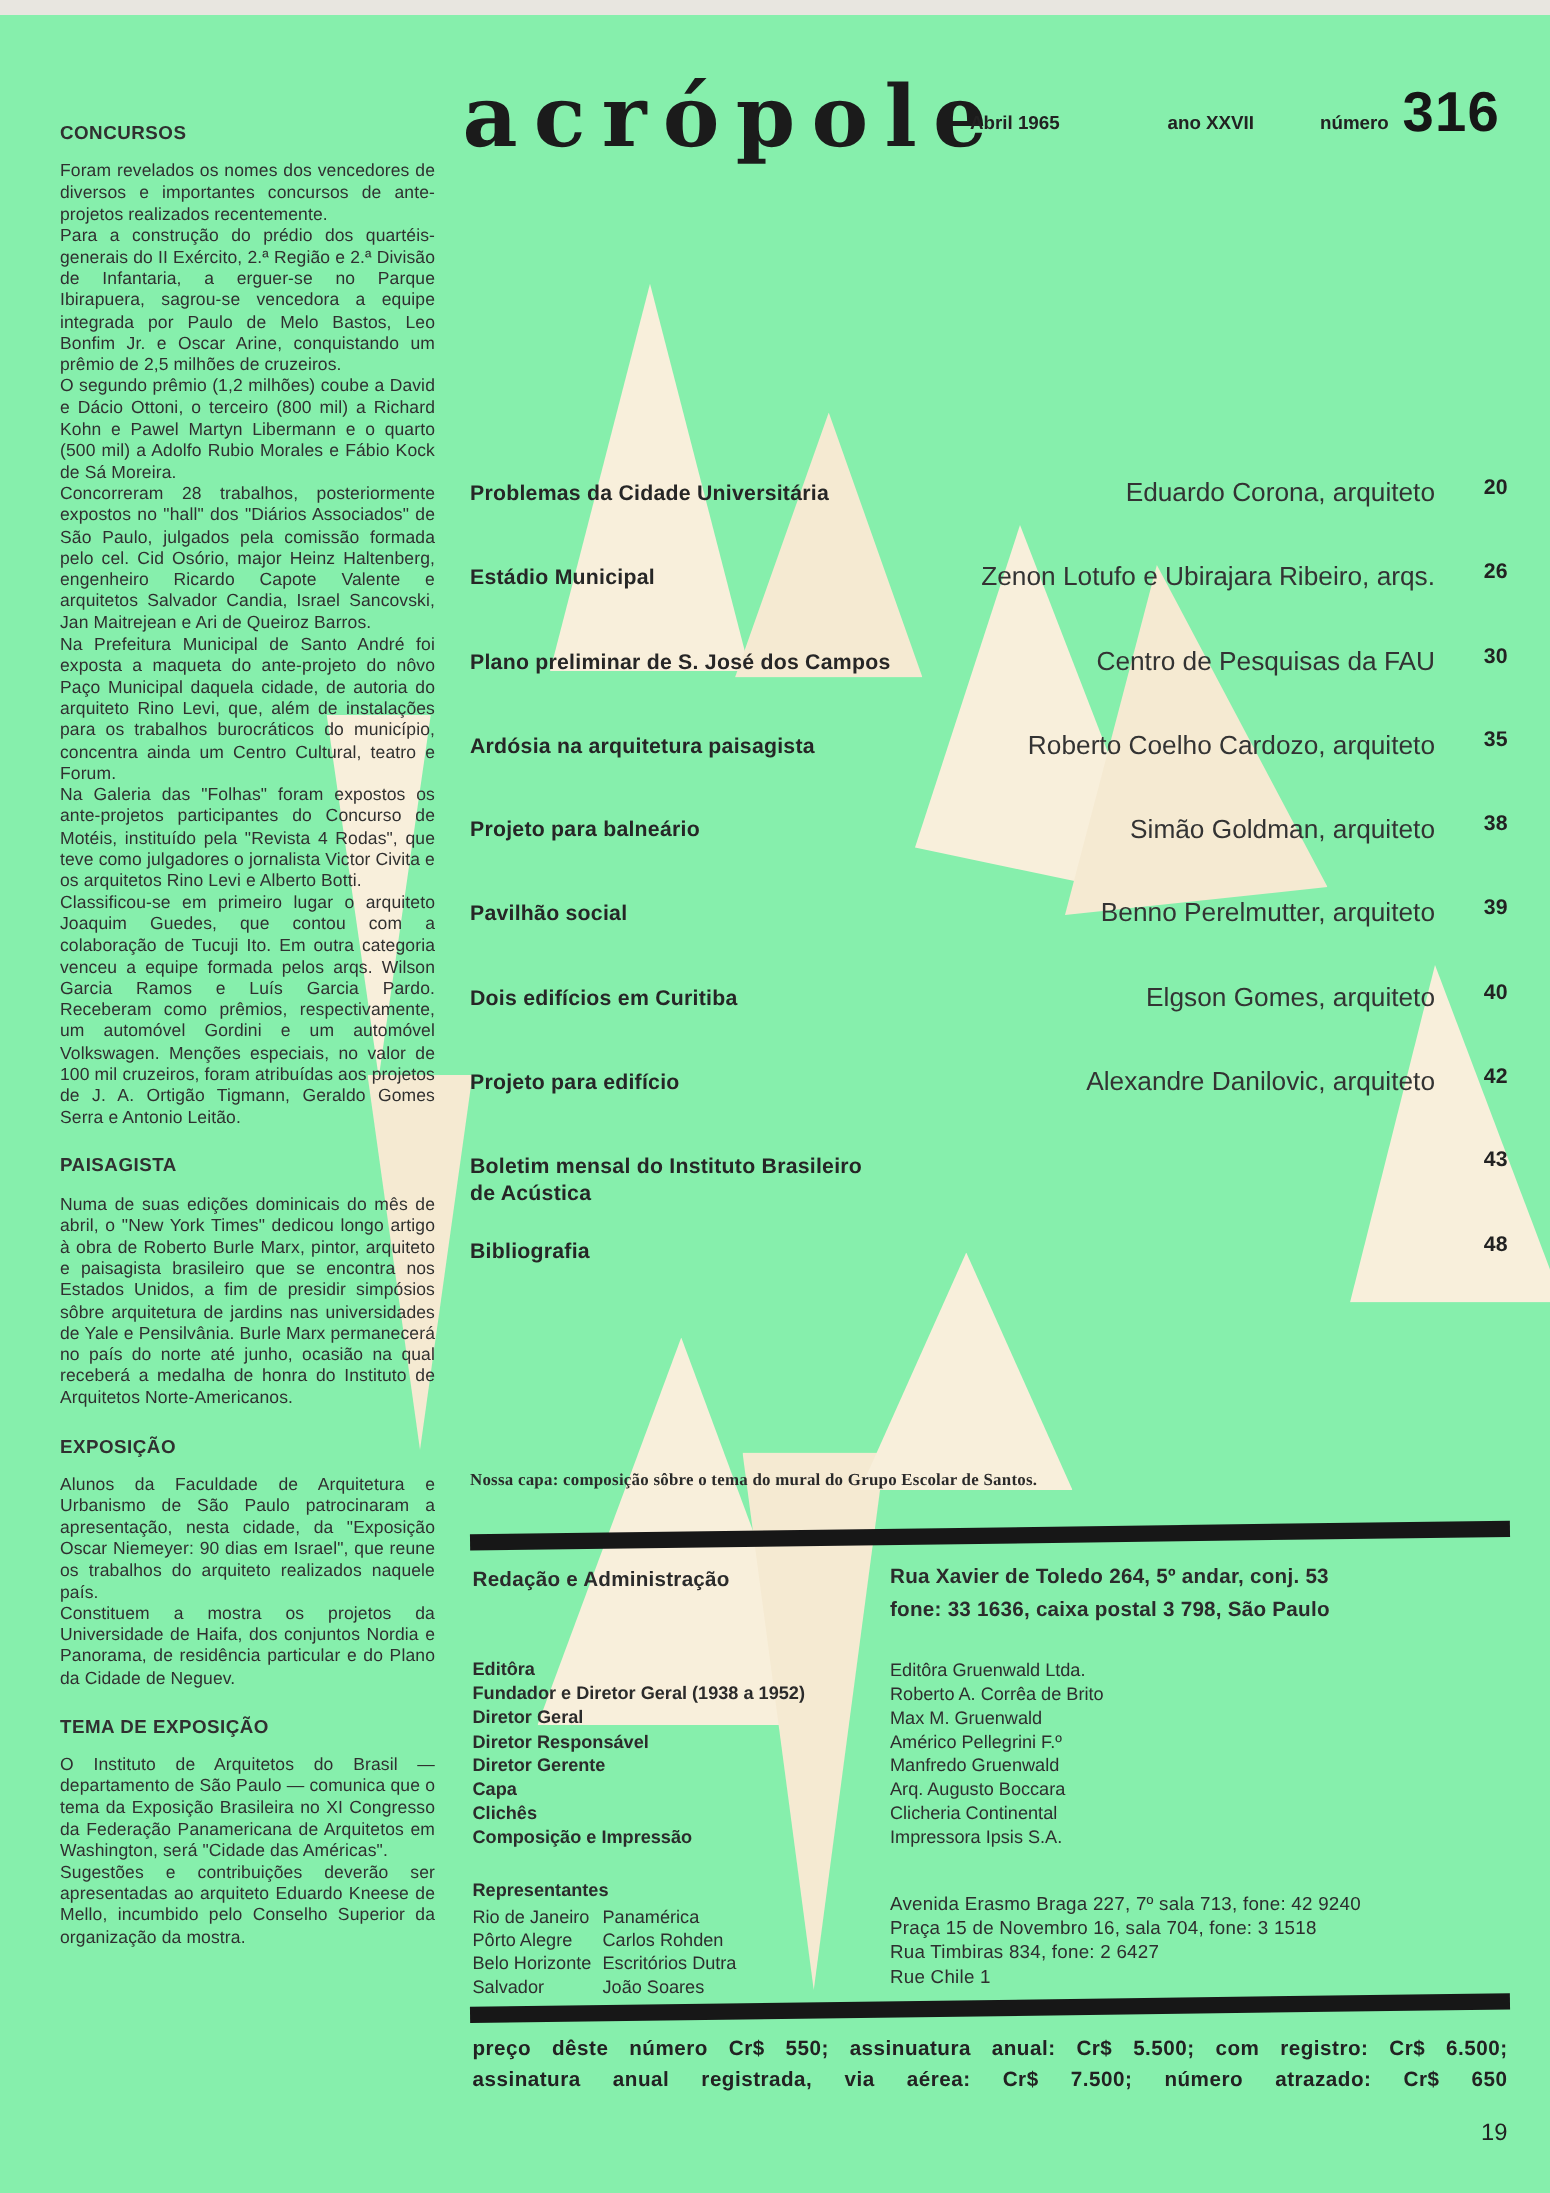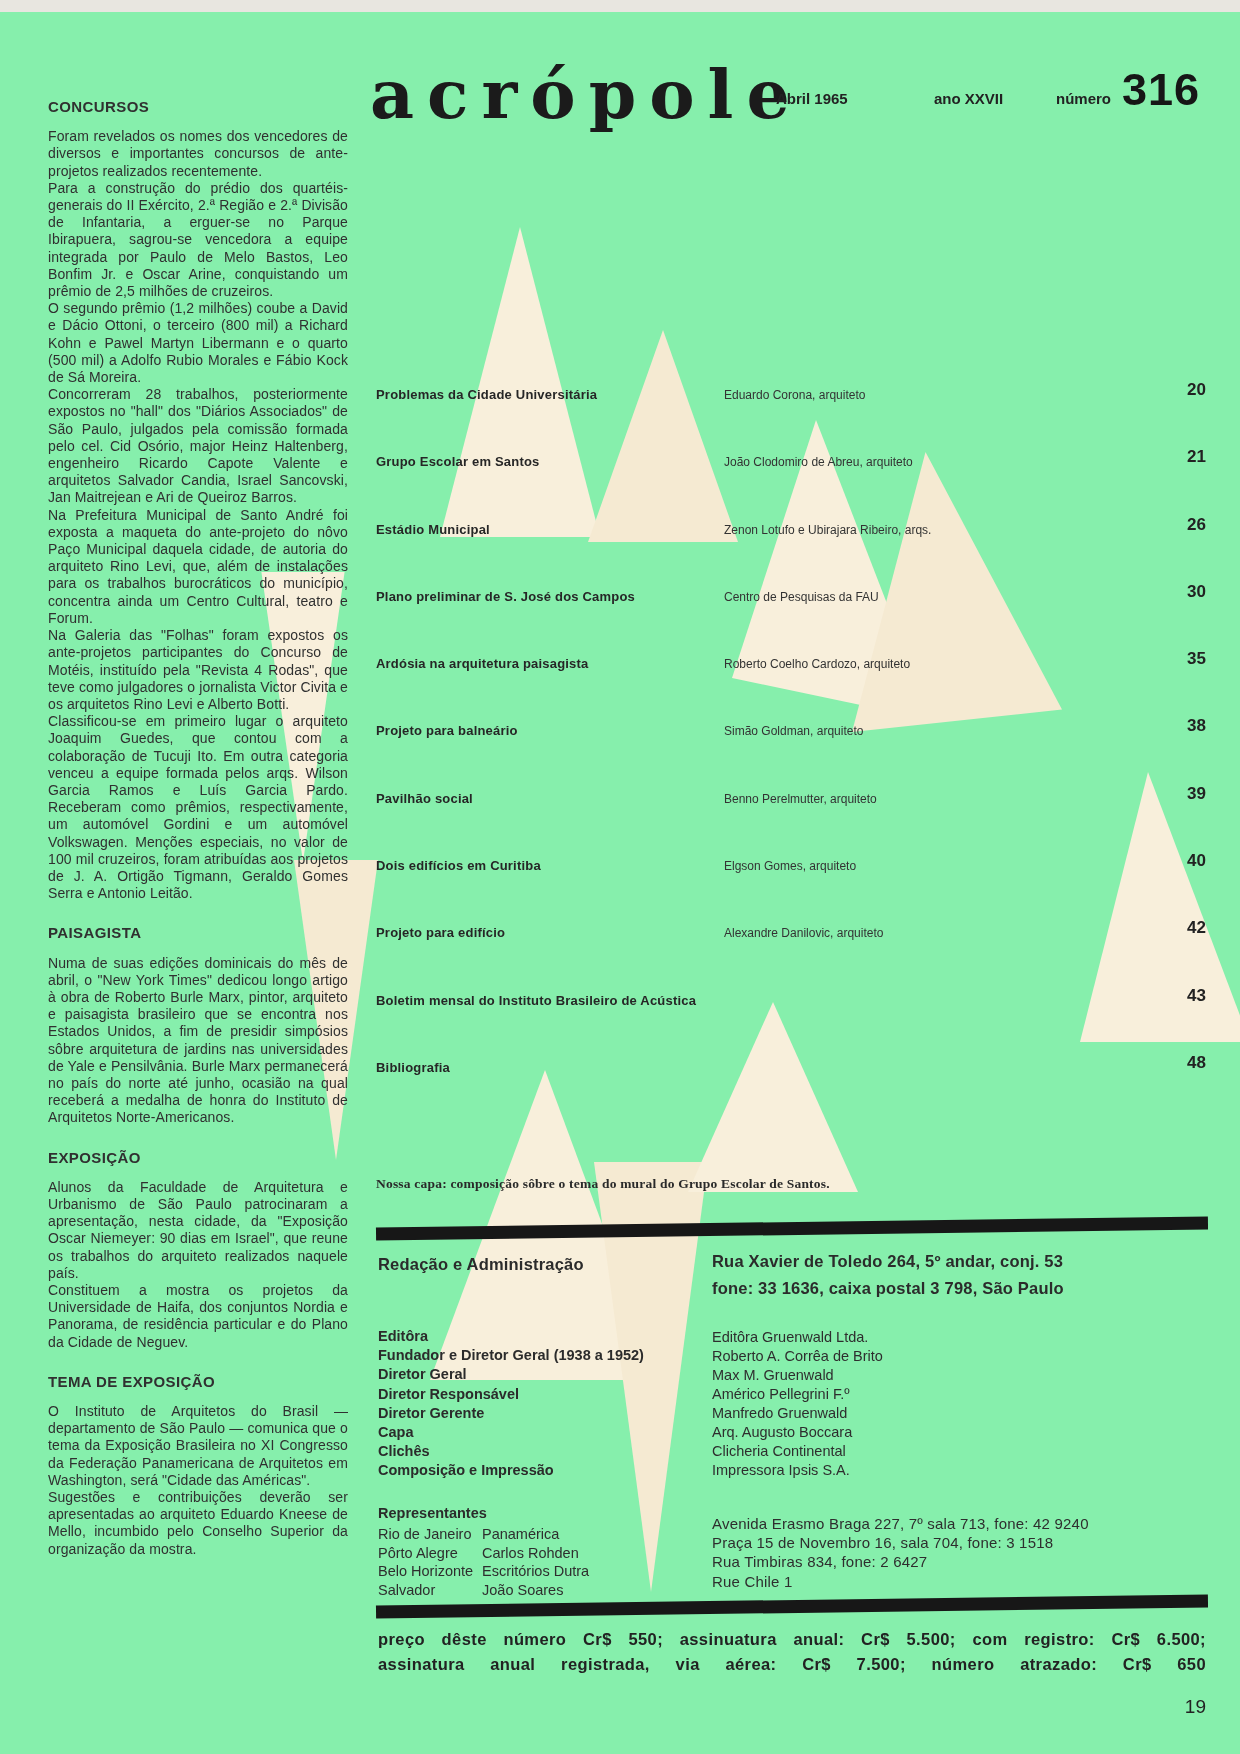--- a/index.html
+++ b/index.html
@@ -34,23 +34,23 @@
     font-family:"DejaVu Serif", serif; font-weight:800; font-size:68px; line-height:1;
     letter-spacing:13px; color:#1b1b1b;}
   .mh{position:absolute; top:78px; font-size:15px; font-weight:700; color:#222;}
   .mh-date{left:776px;} .mh-year{left:934px;} .mh-numlabel{left:1056px;}
   .mh-issue{position:absolute; left:1122px; top:52px; font-size:45px; font-weight:800;
     letter-spacing:1px; color:#161616;}
 
   
   .toc{position:absolute; left:376px; top:372px; width:830px;}
   .toc-row{display:flex; align-items:flex-start; height:67.3px;}
-  .toc-title{width:338px; padding-right:10px; font-weight:700; font-size:13px;
+  .toc-title{width:338px; padding-right:10px; font-weight:700; font-size:17px;
     line-height:22px; letter-spacing:.2px; color:#262626;}
-  .toc-author{flex:1; font-size:12px; line-height:22px; color:#333;}
+  .toc-author{flex:1; font-size:21px; line-height:22px; color:#333;text-align:right;}
   .toc-page{width:58px; text-align:right; font-weight:700; font-size:17px; margin-top:-4px; color:#222;}
 
   .cover-note{position:absolute; left:376px; top:1150px; width:760px;
     font-size:13.5px; font-weight:700; letter-spacing:.2px; color:#2a2a2a;font-family:Liberation Serif, serif;}
 
   .rule{position:absolute; left:376px; width:832px; height:13px; background:#171717;}
   .rule1{top:1210px; transform:rotate(-.75deg);}
   .rule2{top:1588px; transform:rotate(-.75deg);}
 
   
@@ -139,25 +139,20 @@
   <div class="mh-issue">316</div>
 
   <main class="toc">
 
       <div class="toc-row">
         <span class="toc-title">Problemas da Cidade Universitária</span>
         <span class="toc-author">Eduardo Corona, arquiteto</span>
         <span class="toc-page">20</span>
       </div>
 
-      <div class="toc-row">
-        <span class="toc-title">Grupo Escolar em Santos</span>
-        <span class="toc-author">João Clodomiro de Abreu, arquiteto</span>
-        <span class="toc-page">21</span>
-      </div>
 
       <div class="toc-row">
         <span class="toc-title">Estádio Municipal</span>
         <span class="toc-author">Zenon Lotufo e Ubirajara Ribeiro, arqs.</span>
         <span class="toc-page">26</span>
       </div>
 
       <div class="toc-row">
         <span class="toc-title">Plano preliminar de S. José dos Campos</span>
         <span class="toc-author">Centro de Pesquisas da FAU</span>

